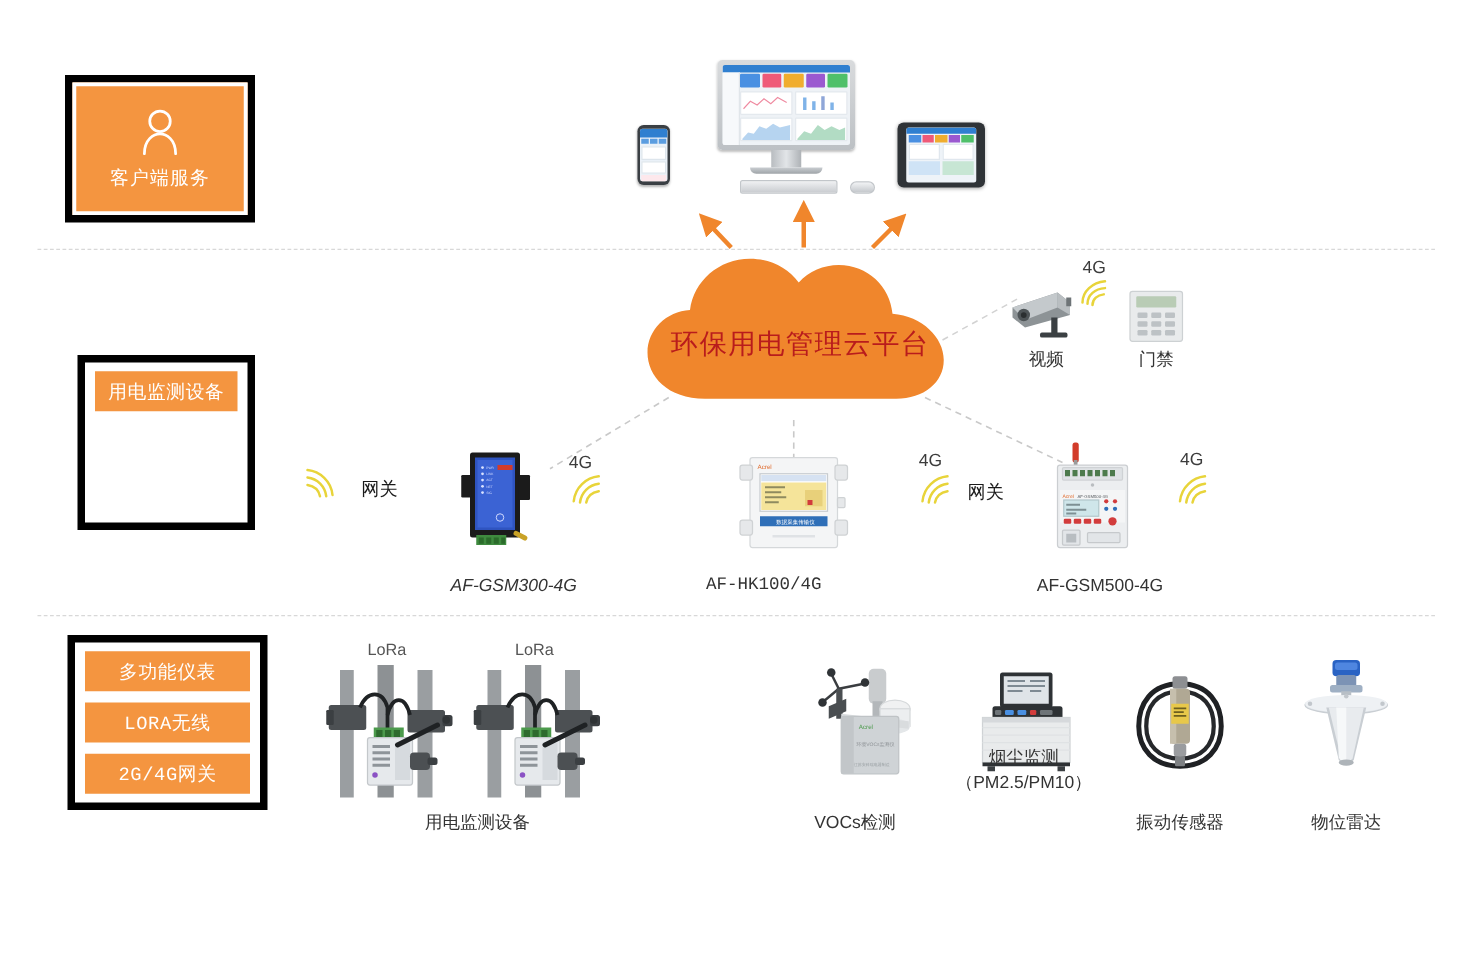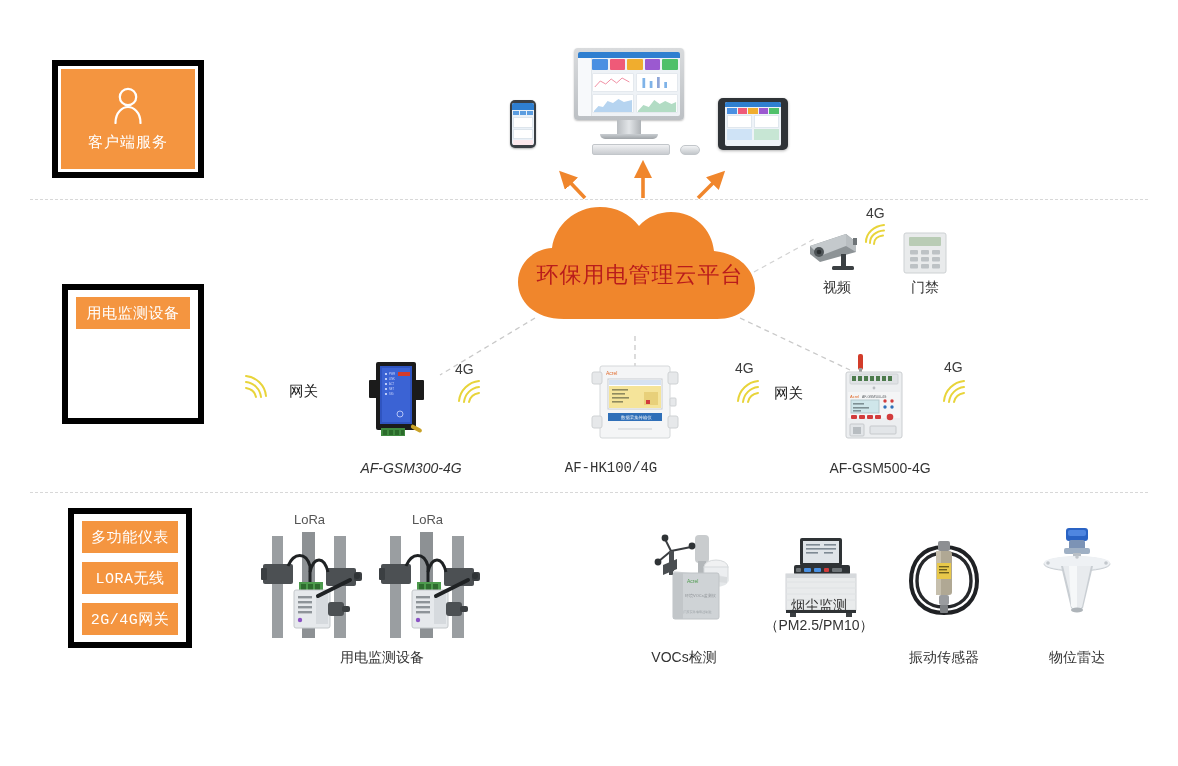--- a/index.html
+++ b/index.html
@@ -98,21 +98,21 @@
     <span class="lbl">客户端服务</span>
   </div>
 </div>
 
 <div class="legend-box" style="left:62px;top:284px;width:142px;height:140px;">
   <div class="legend-stack">
     <div class="legend-bar">用电监测设备</div>
   </div>
 </div>
 
-<div class="legend-box" style="left:68px;top:508px;width:124px;height:140px;">
+<div class="legend-box" style="left:54px;top:508px;width:160px;height:140px;">
   <div class="legend-stack">
     <div class="legend-bar">多功能仪表</div>
     <div class="legend-bar">LORA无线</div>
     <div class="legend-bar">2G/4G网关</div>
   </div>
 </div>
 
 <div class="phone" style="left:510px;top:100px;">
   <div class="phone-scr">
     <div style="height:7px;background:#2f7fd0;"></div>

